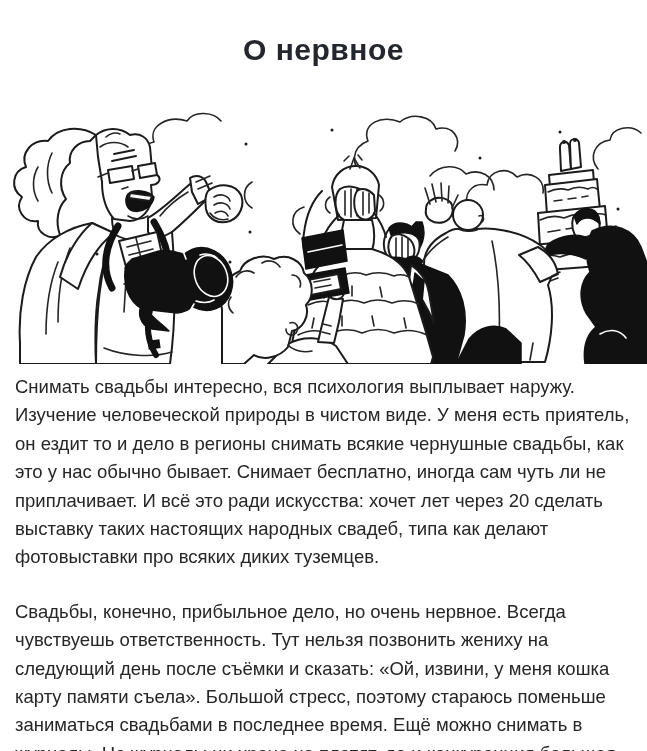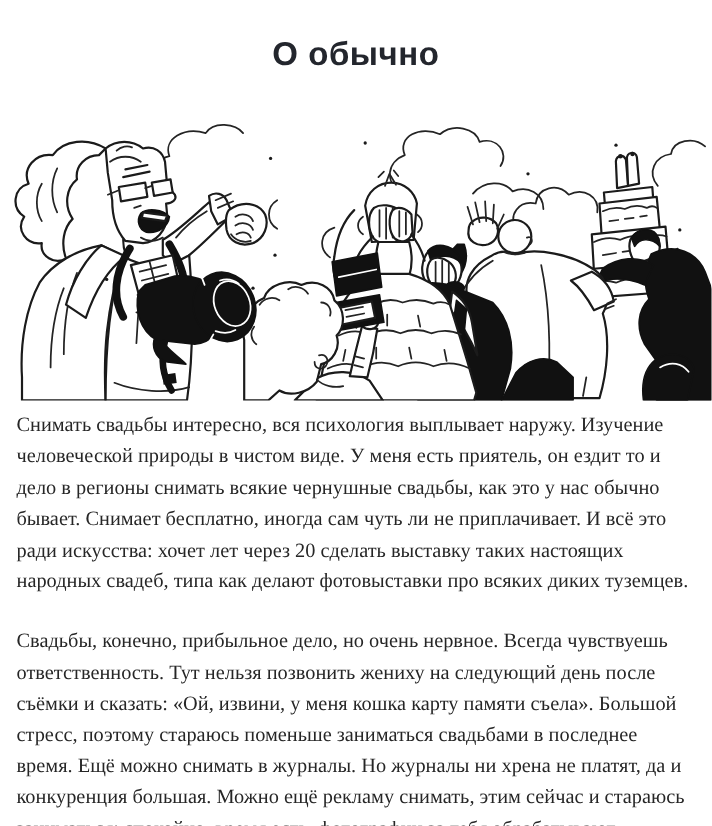--- a/index.html
+++ b/index.html
@@ -29,21 +29,21 @@
     display: block;
     margin: 46px 0 0 0;
     width: 647px;
     height: 252px;
   }
   .illustration svg { display: block; }
   .article-body {
     padding: 0 15px;
   }
   .article-body p {
-    font-family: Liberation Serif, serif;
+    font-family: Liberation Sans, sans-serif;
     font-size: 18.5px;
     line-height: 28.4px;
     color: #262626;
     margin: 9px 0 0 0;
     text-align: left;
   }
   .article-body p + p {
     margin-top: 26px;
   }
   .ink {
@@ -63,21 +63,21 @@
   .fill-black { fill: #111111; stroke: #111111; stroke-width: 1.5; stroke-linejoin: round; }
   .fill-white { fill: #ffffff; stroke: #1b1b1b; stroke-width: 2; stroke-linejoin: round; stroke-linecap: round; }
   .white-line { stroke: #ffffff; stroke-width: 1.6; fill: none; stroke-linecap: round; }
   .dot { fill: #1b1b1b; }
 </style>
 </head>
 <body>
 
 <div class="page">
 
-  <h1 class="page-title">О обычно</h1>
+  <h1 class="page-title">О нервное</h1>
 
   <figure class="illustration" style="margin:46px 0 0 0;" aria-label="Черно-белая карикатура: разъярённый пожилой фотограф с камерой грозит кулаком, ребёнок снимает на мыльницу, невеста закрывает лицо руками, гости дерутся, мужчина в чёрном костюме уносит свадебный торт">
     <svg viewBox="0 0 647 252" width="647" height="252" xmlns="http://www.w3.org/2000/svg">
 
       <g class="ink-thin">
         <path d="M150,62 C133,54 136,34 154,30 C148,14 168,3 187,9 C194,-2 214,0 221,9"></path>
         <path d="M300,122 C289,114 291,99 304,95"></path>
         <path d="M365,62 C349,54 352,35 368,29 C361,12 382,2 400,10 C412,0 432,4 436,17 C452,12 463,27 455,39"></path>
         <path d="M470,97 C461,83 472,70 487,73 C489,58 507,54 517,65 C531,58 545,67 543,81"></path>
         <path d="M598,57 C588,45 595,30 610,28 C612,15 631,12 641,21"></path>

